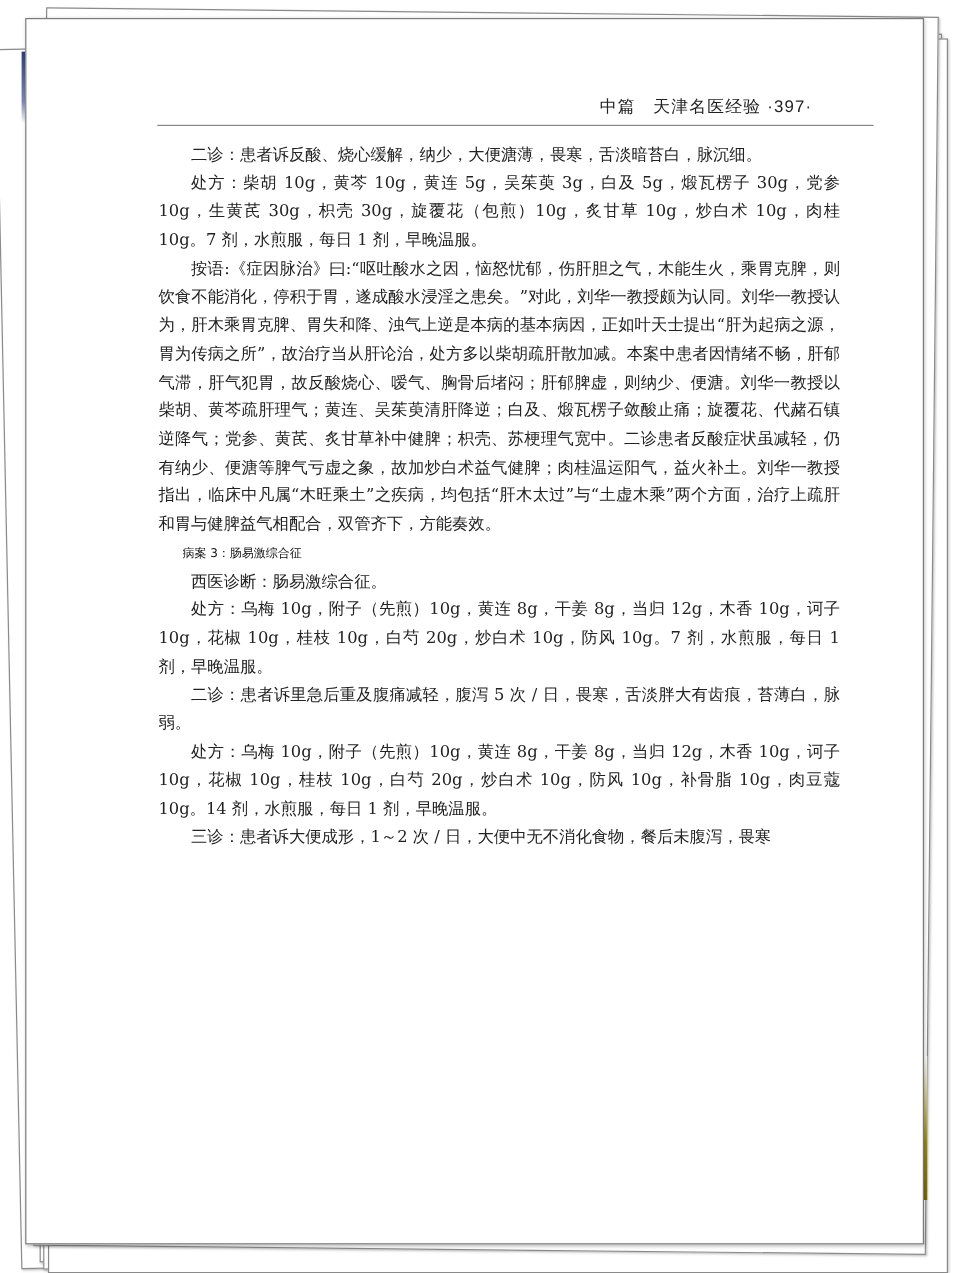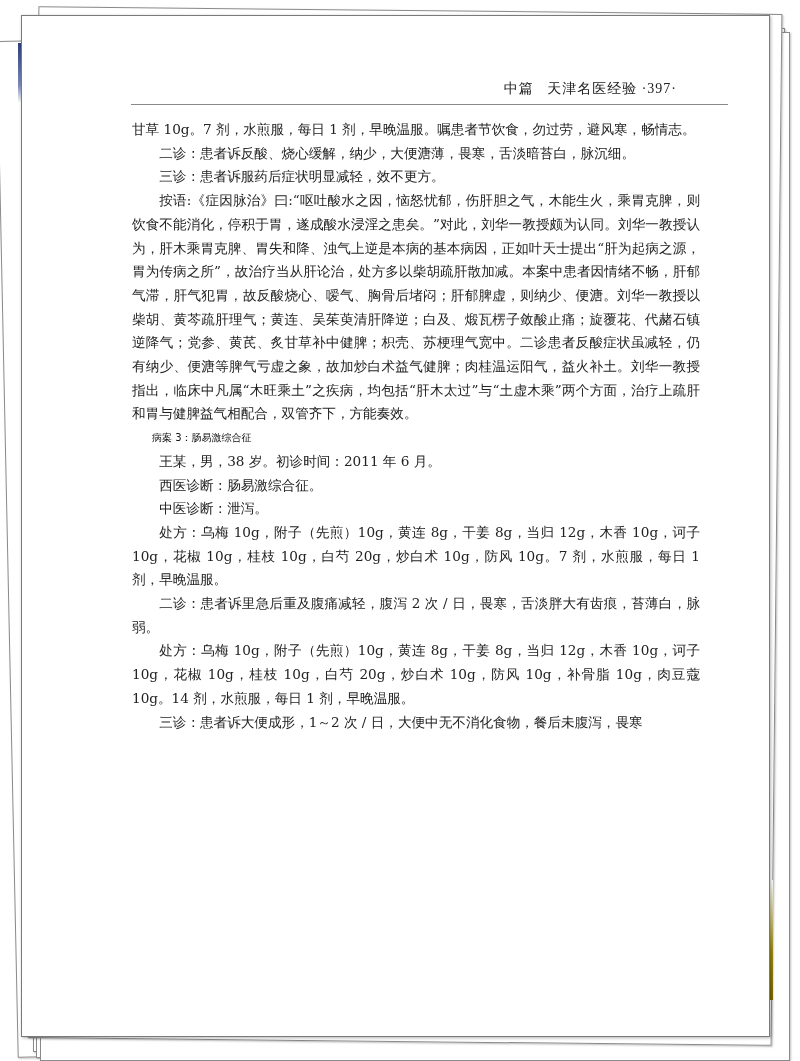--- a/index.html
+++ b/index.html
@@ -31,21 +31,21 @@
     position:absolute; left:21px; top:15px; width:747px; height:1020px;
     background:#fff; border:1px solid #7a7a7a;
     box-shadow: 1px 1px 3px rgba(0,0,0,0.3);
   }
   .running-head {
     position:absolute; left:0; top:62px; right:0; height:20px;
   }
   .running-head .title {
     position:absolute; right:92px; top:2px;
     font-size:14px; color:#222; letter-spacing:1px;
-    font-family: Liberation Serif, serif;
+    font-family: Liberation Sans, sans-serif;
   }
   .running-head .rule2 {
     position:absolute; left:109px; top:26px; width:597px;
     border-top:1px solid #888;
   }
   .body-text {
     position:absolute; left:110px; top:102px; width:568px;
     font-size:13.6px; line-height:23.7px; color:#222;
     text-align:justify;
   }
@@ -70,27 +70,24 @@
 
 <div class="page">
   <div class="running-head">
     <span class="title">
       <span>中篇</span>&nbsp;&nbsp;&nbsp;<span>天津名医经验</span>&nbsp;<span>·397·</span>
     </span>
     <div class="rule2"></div>
   </div>
 
   <div class="body-text">
-    <p class="p noindent">甘草 10g。7 剂，水煎服，每日 1 剂，早晚温服。嘱患者节饮食，勿过劳，避风寒，畅情志。</p>
     <p class="p">二诊：患者诉反酸、烧心缓解，纳少，大便溏薄，畏寒，舌淡暗苔白，脉沉细。</p>
-    <p class="p">三诊：患者诉服药后症状明显减轻，效不更方。</p>
+    <p class="p">处方：柴胡 10g，黄芩 10g，黄连 5g，吴茱萸 3g，白及 5g，煅瓦楞子 30g，党参 10g，生黄芪 30g，枳壳 30g，旋覆花（包煎）10g，炙甘草 10g，炒白术 10g，肉桂 10g。7 剂，水煎服，每日 1 剂，早晚温服。</p>
     <p class="p">按语:《症因脉治》曰:“呕吐酸水之因，恼怒忧郁，伤肝胆之气，木能生火，乘胃克脾，则饮食不能消化，停积于胃，遂成酸水浸淫之患矣。”对此，刘华一教授颇为认同。刘华一教授认为，肝木乘胃克脾、胃失和降、浊气上逆是本病的基本病因，正如叶天士提出“肝为起病之源，胃为传病之所”，故治疗当从肝论治，处方多以柴胡疏肝散加减。本案中患者因情绪不畅，肝郁气滞，肝气犯胃，故反酸烧心、嗳气、胸骨后堵闷；肝郁脾虚，则纳少、便溏。刘华一教授以柴胡、黄芩疏肝理气；黄连、吴茱萸清肝降逆；白及、煅瓦楞子敛酸止痛；旋覆花、代赭石镇逆降气；党参、黄芪、炙甘草补中健脾；枳壳、苏梗理气宽中。二诊患者反酸症状虽减轻，仍有纳少、便溏等脾气亏虚之象，故加炒白术益气健脾；肉桂温运阳气，益火补土。刘华一教授指出，临床中凡属“木旺乘土”之疾病，均包括“肝木太过”与“土虚木乘”两个方面，治疗上疏肝和胃与健脾益气相配合，双管齐下，方能奏效。</p>
 
     <p class="case-heading">病案 3：肠易激综合征</p>
-    <p class="p">王某，男，38 岁。初诊时间：2011 年 6 月。</p>
     <p class="p">西医诊断：肠易激综合征。</p>
-    <p class="p">中医诊断：泄泻。</p>
     <p class="p">处方：乌梅 10g，附子（先煎）10g，黄连 8g，干姜 8g，当归 12g，木香 10g，诃子 10g，花椒 10g，桂枝 10g，白芍 20g，炒白术 10g，防风 10g。7 剂，水煎服，每日 1 剂，早晚温服。</p>
-    <p class="p">二诊：患者诉里急后重及腹痛减轻，腹泻 2 次 / 日，畏寒，舌淡胖大有齿痕，苔薄白，脉弱。</p>
+    <p class="p">二诊：患者诉里急后重及腹痛减轻，腹泻 5 次 / 日，畏寒，舌淡胖大有齿痕，苔薄白，脉弱。</p>
     <p class="p">处方：乌梅 10g，附子（先煎）10g，黄连 8g，干姜 8g，当归 12g，木香 10g，诃子 10g，花椒 10g，桂枝 10g，白芍 20g，炒白术 10g，防风 10g，补骨脂 10g，肉豆蔻 10g。14 剂，水煎服，每日 1 剂，早晚温服。</p>
     <p class="p">三诊：患者诉大便成形，1～2 次 / 日，大便中无不消化食物，餐后未腹泻，畏寒</p>
   </div>
 </div>
 
 </body></html>

